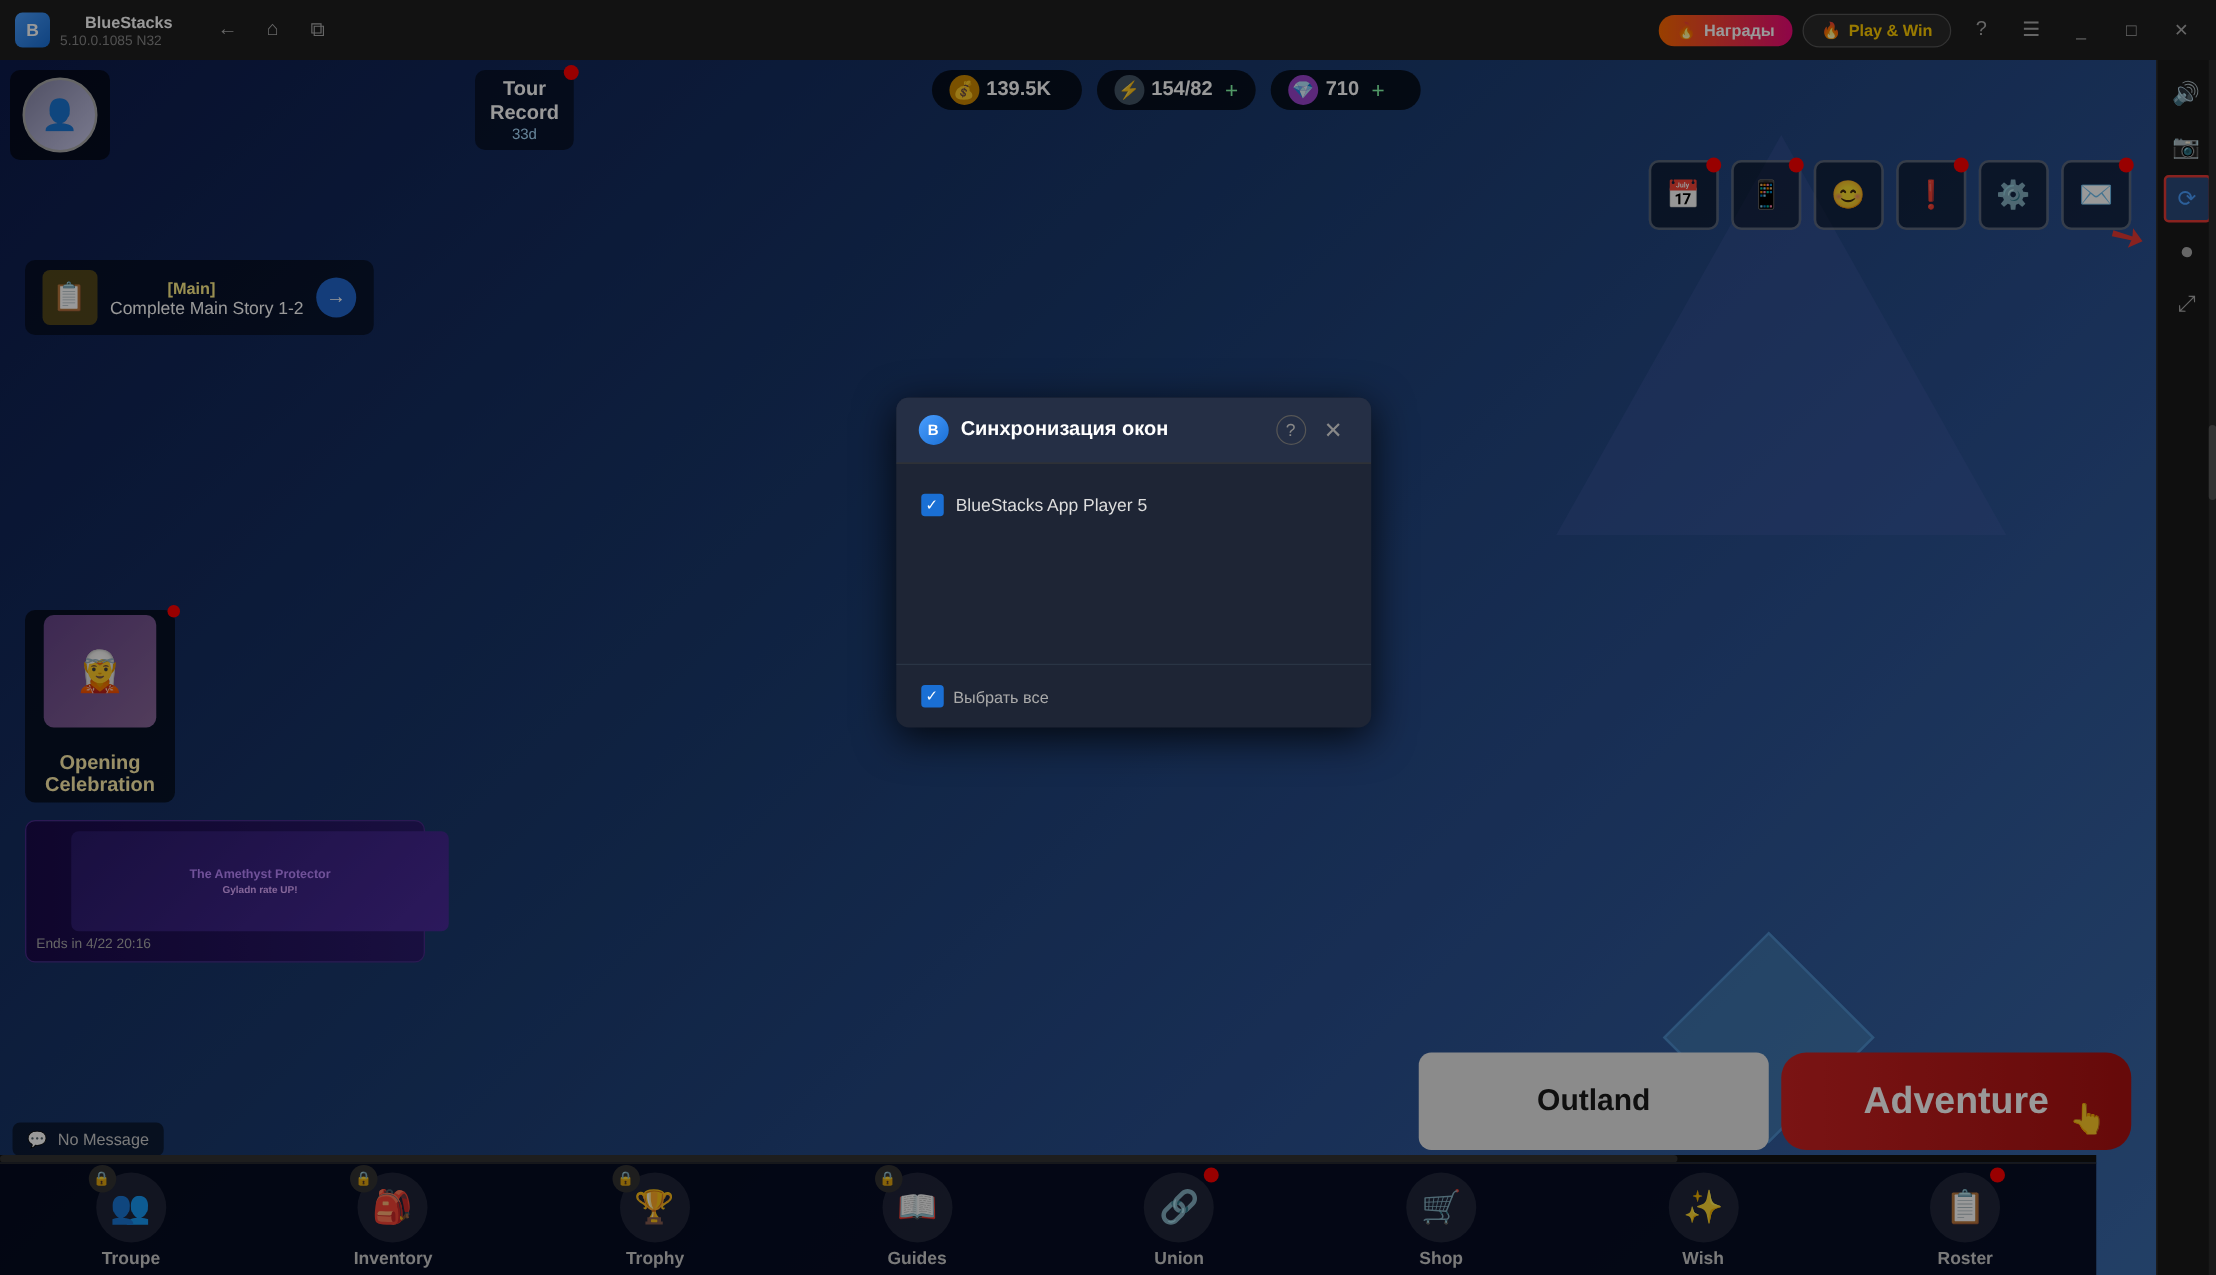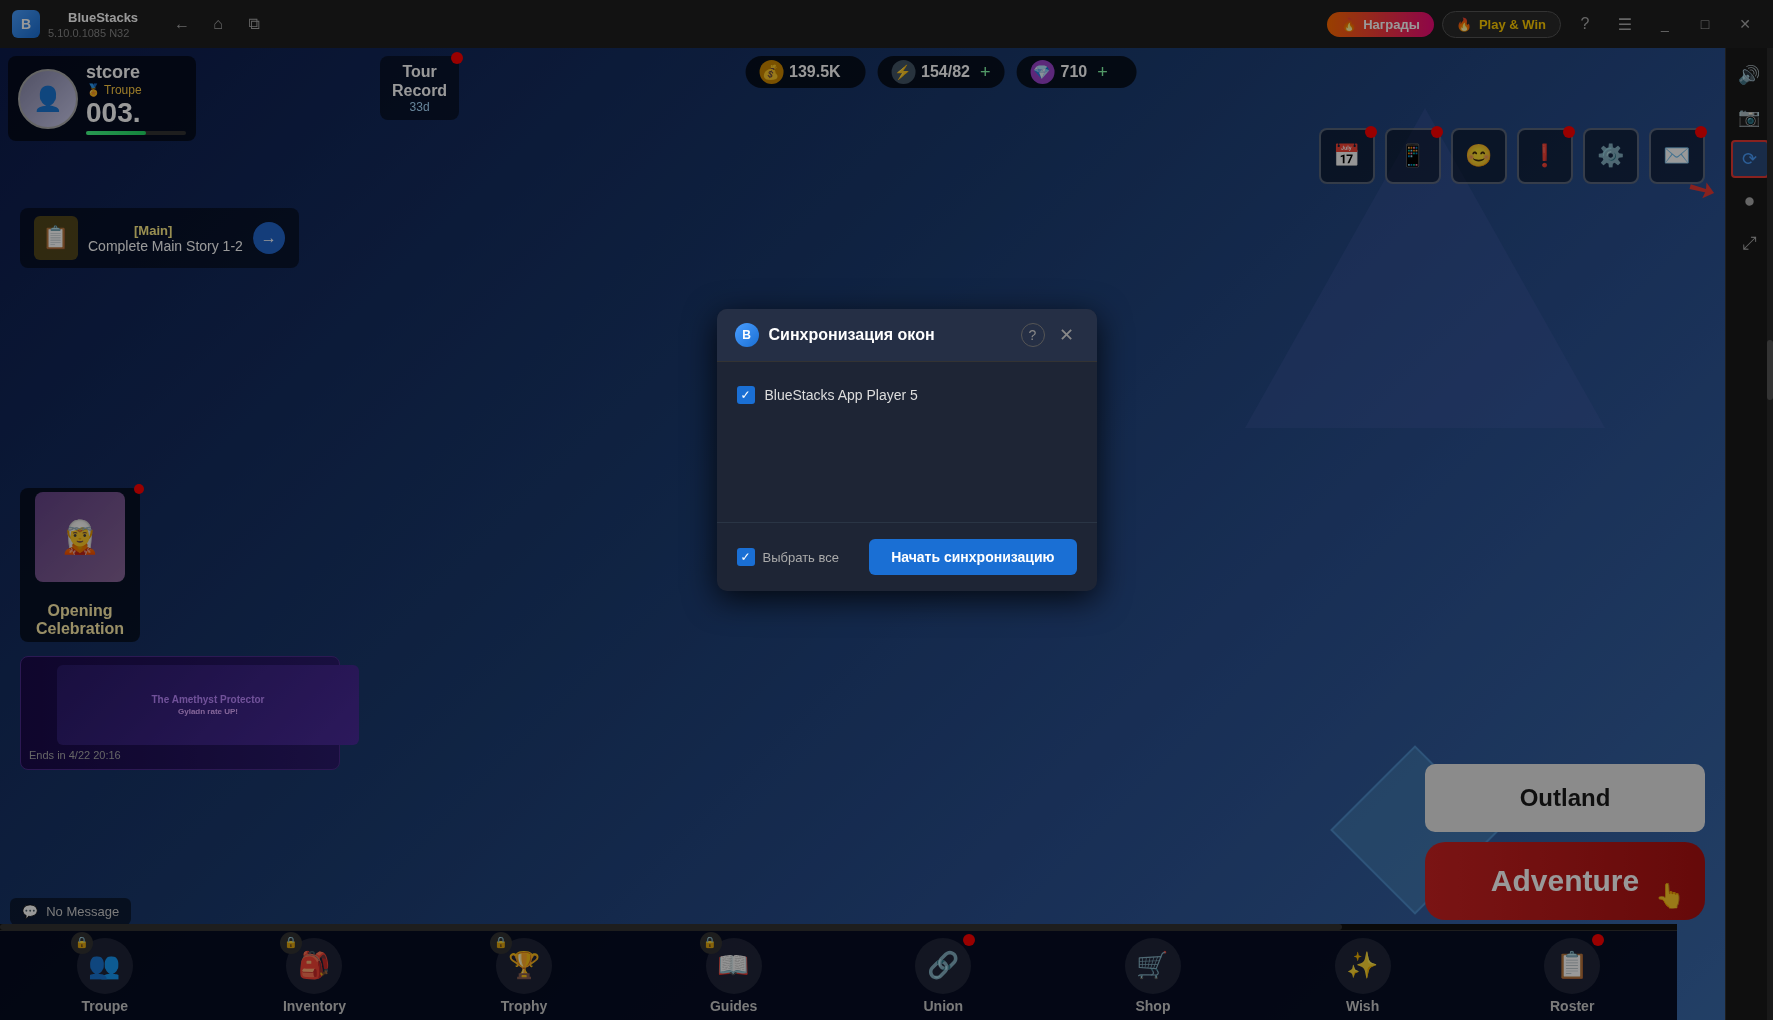--- a/index.html
+++ b/index.html
@@ -445,21 +445,21 @@
       font-size: 13px;
       display: flex; align-items: center; gap: 8px;
     }
 
     
     .right-game-btns {
       position: absolute;
       right: 20px;
       bottom: 100px;
       display: flex;
-      flex-direction: column;
+      flex-direction: row;
       gap: 10px;
     }
     .outland-btn {
       background: #e8e8e8;
       color: #1a1a1a;
       font-size: 24px;
       font-weight: 700;
       padding: 20px 60px;
       border-radius: 10px;
       cursor: pointer;
@@ -716,28 +716,20 @@
   <div class="bg-gradient"></div>
 
   <div style="position:absolute;right:120px;top:60px;width:0;height:0;border-left:180px solid transparent;border-right:180px solid transparent;border-bottom:320px solid rgba(80,100,180,0.25);"></div>
 
   <div style="position:absolute;right:250px;bottom:130px;width:120px;height:120px;background:rgba(100,180,220,0.3);transform:rotate(45deg);border:2px solid rgba(100,180,255,0.4);"></div>
 
   <div class="hud-top">
 
     <div class="player-info">
       <div class="avatar">👤</div>
-      <div class="player-details">
-        <div class="player-name">stcore</div>
-        <div class="player-rank">🏅 <span>Troupe</span></div>
-        <div class="player-level">003.</div>
-        <div class="exp-bar">
-          <div class="exp-fill"></div>
-        </div>
-      </div>
     </div>
   </div>
 
   <div class="tour-record">
     <div class="tour-dot"></div>
     <div class="tour-text">Tour<br>Record</div>
     <div class="tour-days">33d</div>
   </div>
 
   <div class="resources-bar">
@@ -896,16 +888,15 @@
       <div class="checkbox-row">
         <div class="checkbox">✓</div>
         <span class="checkbox-label">BlueStacks App Player 5</span>
       </div>
     </div>
     <div class="modal-footer">
       <div class="select-all-row">
         <div class="checkbox">✓</div>
         <span class="select-all-label">Выбрать все</span>
       </div>
-      <button class="sync-btn">Начать синхронизацию</button>
     </div>
   </div>
 </div>
 
 </body></html>

